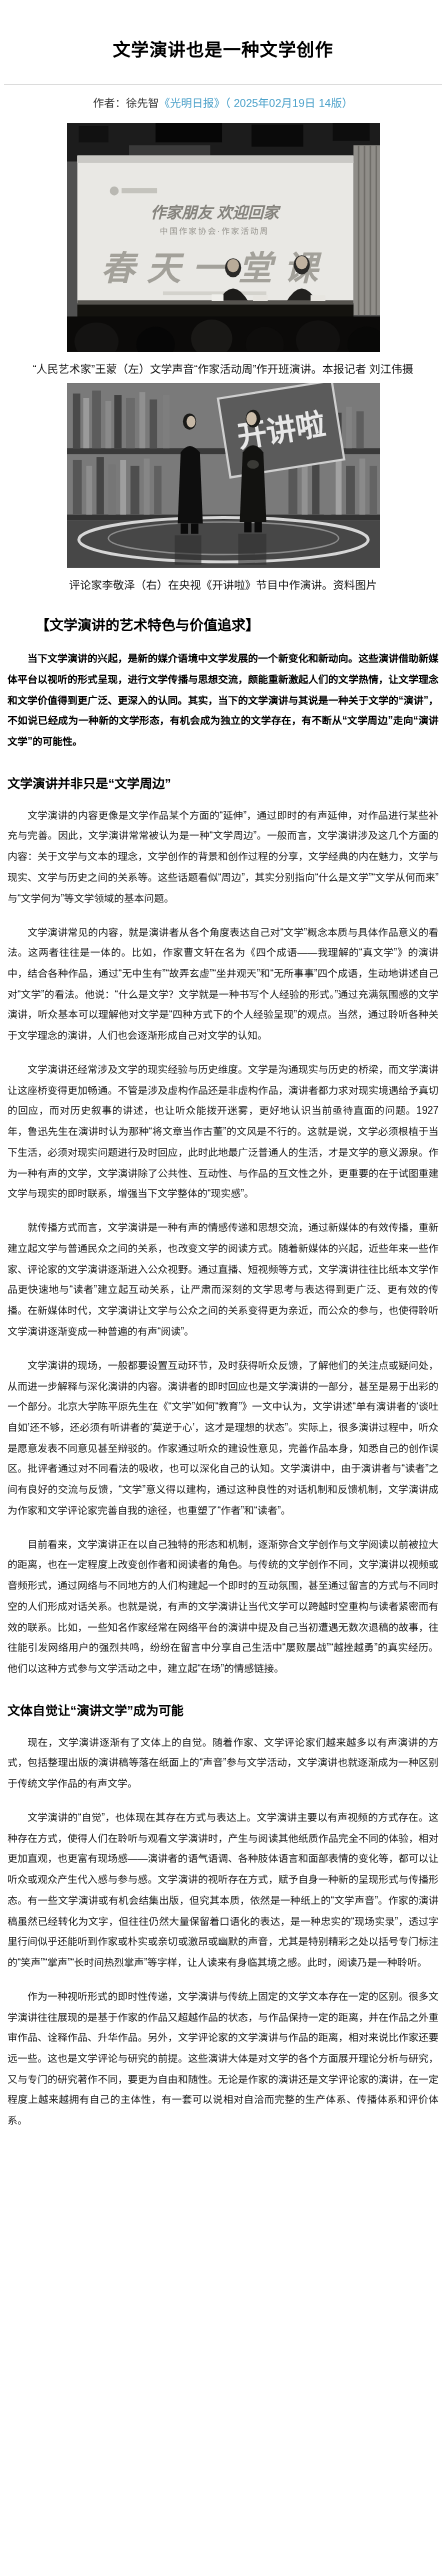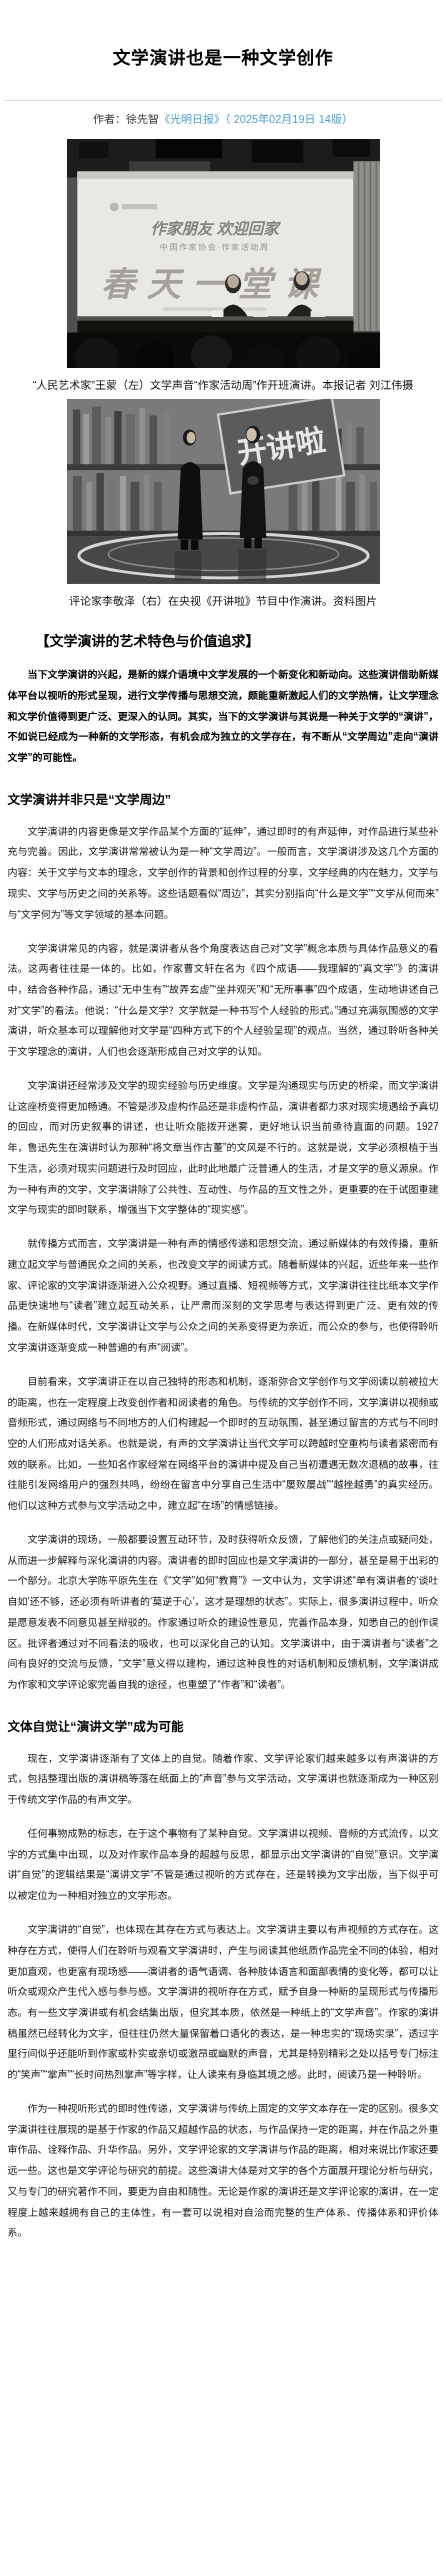--- a/index.html
+++ b/index.html
@@ -1,19 +1,19 @@
 <!DOCTYPE html>
 <html lang="zh-CN" style="font-size:11.8px"><head>
 <meta charset="utf-8">
 <style>
   html,body { margin:0; padding:0; background:#ffffff; }
   body { font-family:"Liberation Sans", sans-serif; color:#111; }
   .page { width:446px; margin:0 auto; background:#fff; overflow:hidden; }
   .title { text-align:center; font-size:17.7px; font-weight:bold; color:#000;
-           margin:12px; padding:31px 7.4px 19px; letter-spacing:0.7px; }
+           margin:4px; padding:31px 7.4px 19px; letter-spacing:0.7px; }
   .rule { border:none; border-top:0.7px solid #dcdcdc; margin:0 4.4px; }
   .byline { display:flex; justify-content:center; align-items:baseline;
             padding:8.9px 8.9px 7.4px; font-size:11px; }
   .byline .author { color:#333; }
   .byline .source { color:#4fa3cb; }
   figure { margin:5.9px 0 0; text-align:center; }
   .photo { display:block; margin:0 auto; background:#777; }
   figcaption { font-size:11px; color:#141414; margin:8.9px 13.3px 4.4px; line-height:16.2px; }
   .kicker { font-size:14px; font-weight:bold; color:#000; margin:22px 7.4px 0;
             text-indent:2em; line-height:20.7px; }
@@ -163,23 +163,22 @@
   <p class="kicker">【文学演讲的艺术特色与价值追求】</p>
 
   <p class="body-para lead">当下文学演讲的兴起，是新的媒介语境中文学发展的一个新变化和新动向。这些演讲借助新媒体平台以视听的形式呈现，进行文学传播与思想交流，颇能重新激起人们的文学热情，让文学理念和文学价值得到更广泛、更深入的认同。其实，当下的文学演讲与其说是一种关于文学的“演讲”，不如说已经成为一种新的文学形态，有机会成为独立的文学存在，有不断从“文学周边”走向“演讲文学”的可能性。</p>
 
   <h2 class="section-heading">文学演讲并非只是“文学周边”</h2>
   <p class="body-para">文学演讲的内容更像是文学作品某个方面的“延伸”，通过即时的有声延伸，对作品进行某些补充与完善。因此，文学演讲常常被认为是一种“文学周边”。一般而言，文学演讲涉及这几个方面的内容：关于文学与文本的理念，文学创作的背景和创作过程的分享，文学经典的内在魅力，文学与现实、文学与历史之间的关系等。这些话题看似“周边”，其实分别指向“什么是文学”“文学从何而来”与“文学何为”等文学领域的基本问题。</p>
   <p class="body-para">文学演讲常见的内容，就是演讲者从各个角度表达自己对“文学”概念本质与具体作品意义的看法。这两者往往是一体的。比如，作家曹文轩在名为《四个成语——我理解的“真文学”》的演讲中，结合各种作品，通过“无中生有”“故弄玄虚”“坐井观天”和“无所事事”四个成语，生动地讲述自己对“文学”的看法。他说：“什么是文学？文学就是一种书写个人经验的形式。”通过充满氛围感的文学演讲，听众基本可以理解他对文学是“四种方式下的个人经验呈现”的观点。当然，通过聆听各种关于文学理念的演讲，人们也会逐渐形成自己对文学的认知。</p>
   <p class="body-para">文学演讲还经常涉及文学的现实经验与历史维度。文学是沟通现实与历史的桥梁，而文学演讲让这座桥变得更加畅通。不管是涉及虚构作品还是非虚构作品，演讲者都力求对现实境遇给予真切的回应，而对历史叙事的讲述，也让听众能拨开迷雾，更好地认识当前亟待直面的问题。1927年，鲁迅先生在演讲时认为那种“将文章当作古董”的文风是不行的。这就是说，文学必须根植于当下生活，必须对现实问题进行及时回应，此时此地最广泛普通人的生活，才是文学的意义源泉。作为一种有声的文学，文学演讲除了公共性、互动性、与作品的互文性之外，更重要的在于试图重建文学与现实的即时联系，增强当下文学整体的“现实感”。</p>
 
   <p class="body-para">就传播方式而言，文学演讲是一种有声的情感传递和思想交流，通过新媒体的有效传播，重新建立起文学与普通民众之间的关系，也改变文学的阅读方式。随着新媒体的兴起，近些年来一些作家、评论家的文学演讲逐渐进入公众视野。通过直播、短视频等方式，文学演讲往往比纸本文学作品更快速地与“读者”建立起互动关系，让严肃而深刻的文学思考与表达得到更广泛、更有效的传播。在新媒体时代，文学演讲让文学与公众之间的关系变得更为亲近，而公众的参与，也使得聆听文学演讲逐渐变成一种普遍的有声“阅读”。</p>
+  <p class="body-para">文学演讲的现场，一般都要设置互动环节，及时获得听众反馈，了解他们的关注点或疑问处，从而进一步解释与深化演讲的内容。演讲者的即时回应也是文学演讲的一部分，甚至是易于出彩的一个部分。北京大学陈平原先生在《“文学”如何“教育”》一文中认为，文学讲述“单有演讲者的‘谈吐自如’还不够，还必须有听讲者的‘莫逆于心’，这才是理想的状态”。实际上，很多演讲过程中，听众是愿意发表不同意见甚至辩驳的。作家通过听众的建设性意见，完善作品本身，知悉自己的创作误区。批评者通过对不同看法的吸收，也可以深化自己的认知。文学演讲中，由于演讲者与“读者”之间有良好的交流与反馈，“文学”意义得以建构，通过这种良性的对话机制和反馈机制，文学演讲成为作家和文学评论家完善自我的途径，也重塑了“作者”和“读者”。</p>
   <p class="body-para">目前看来，文学演讲正在以自己独特的形态和机制，逐渐弥合文学创作与文学阅读以前被拉大的距离，也在一定程度上改变创作者和阅读者的角色。与传统的文学创作不同，文学演讲以视频或音频形式，通过网络与不同地方的人们构建起一个即时的互动氛围，甚至通过留言的方式与不同时空的人们形成对话关系。也就是说，有声的文学演讲让当代文学可以跨越时空重构与读者紧密而有效的联系。比如，一些知名作家经常在网络平台的演讲中提及自己当初遭遇无数次退稿的故事，往往能引发网络用户的强烈共鸣，纷纷在留言中分享自己生活中“屡败屡战”“越挫越勇”的真实经历。他们以这种方式参与文学活动之中，建立起“在场”的情感链接。</p>
-  <p class="body-para">文学演讲的现场，一般都要设置互动环节，及时获得听众反馈，了解他们的关注点或疑问处，从而进一步解释与深化演讲的内容。演讲者的即时回应也是文学演讲的一部分，甚至是易于出彩的一个部分。北京大学陈平原先生在《“文学”如何“教育”》一文中认为，文学讲述“单有演讲者的‘谈吐自如’还不够，还必须有听讲者的‘莫逆于心’，这才是理想的状态”。实际上，很多演讲过程中，听众是愿意发表不同意见甚至辩驳的。作家通过听众的建设性意见，完善作品本身，知悉自己的创作误区。批评者通过对不同看法的吸收，也可以深化自己的认知。文学演讲中，由于演讲者与“读者”之间有良好的交流与反馈，“文学”意义得以建构，通过这种良性的对话机制和反馈机制，文学演讲成为作家和文学评论家完善自我的途径，也重塑了“作者”和“读者”。</p>
 
   <h2 class="section-heading">文体自觉让“演讲文学”成为可能</h2>
   <p class="body-para">现在，文学演讲逐渐有了文体上的自觉。随着作家、文学评论家们越来越多以有声演讲的方式，包括整理出版的演讲稿等落在纸面上的“声音”参与文学活动，文学演讲也就逐渐成为一种区别于传统文学作品的有声文学。</p>
-  <p class="body-para">任何事物成熟的标志，在于这个事物有了某种自觉。文学演讲以视频、音频的方式流传，以文字的方式集中出现，以及对作家作品本身的超越与反思，都显示出文学演讲的“自觉”意识。文学演讲“自觉”的逻辑结果是“演讲文学”不管是通过视听的方式存在，还是转换为文字出版，当下似乎可以被定位为一种相对独立的文学形态。</p>
   <p class="body-para">文学演讲的“自觉”，也体现在其存在方式与表达上。文学演讲主要以有声视频的方式存在。这种存在方式，使得人们在聆听与观看文学演讲时，产生与阅读其他纸质作品完全不同的体验，相对更加直观，也更富有现场感——演讲者的语气语调、各种肢体语言和面部表情的变化等，都可以让听众或观众产生代入感与参与感。文学演讲的视听存在方式，赋予自身一种新的呈现形式与传播形态。有一些文学演讲或有机会结集出版，但究其本质，依然是一种纸上的“文学声音”。作家的演讲稿虽然已经转化为文字，但往往仍然大量保留着口语化的表达，是一种忠实的“现场实录”，透过字里行间似乎还能听到作家或朴实或亲切或激昂或幽默的声音，尤其是特别精彩之处以括号专门标注的“笑声”“掌声”“长时间热烈掌声”等字样，让人读来有身临其境之感。此时，阅读乃是一种聆听。</p>
   <p class="body-para">作为一种视听形式的即时性传递，文学演讲与传统上固定的文学文本存在一定的区别。很多文学演讲往往展现的是基于作家的作品又超越作品的状态，与作品保持一定的距离，并在作品之外重审作品、诠释作品、升华作品。另外，文学评论家的文学演讲与作品的距离，相对来说比作家还要远一些。这也是文学评论与研究的前提。这些演讲大体是对文学的各个方面展开理论分析与研究，又与专门的研究著作不同，要更为自由和随性。无论是作家的演讲还是文学评论家的演讲，在一定程度上越来越拥有自己的主体性，有一套可以说相对自洽而完整的生产体系、传播体系和评价体系。</p>
 
 </div>
 
 
 </body></html>

